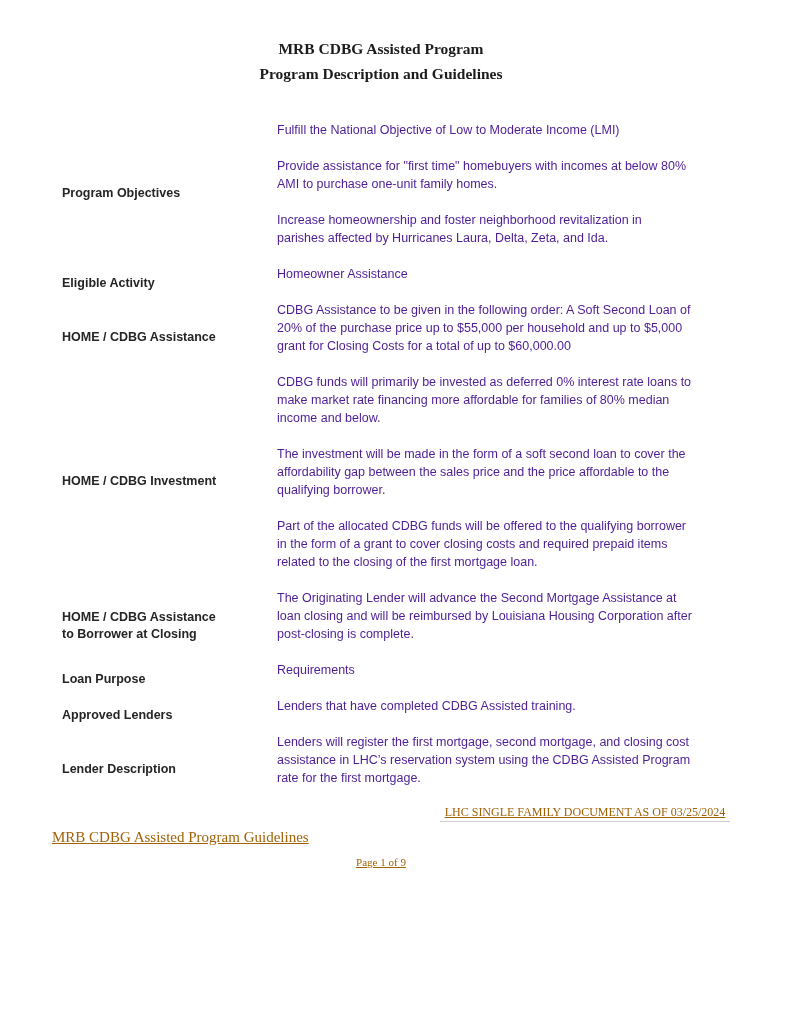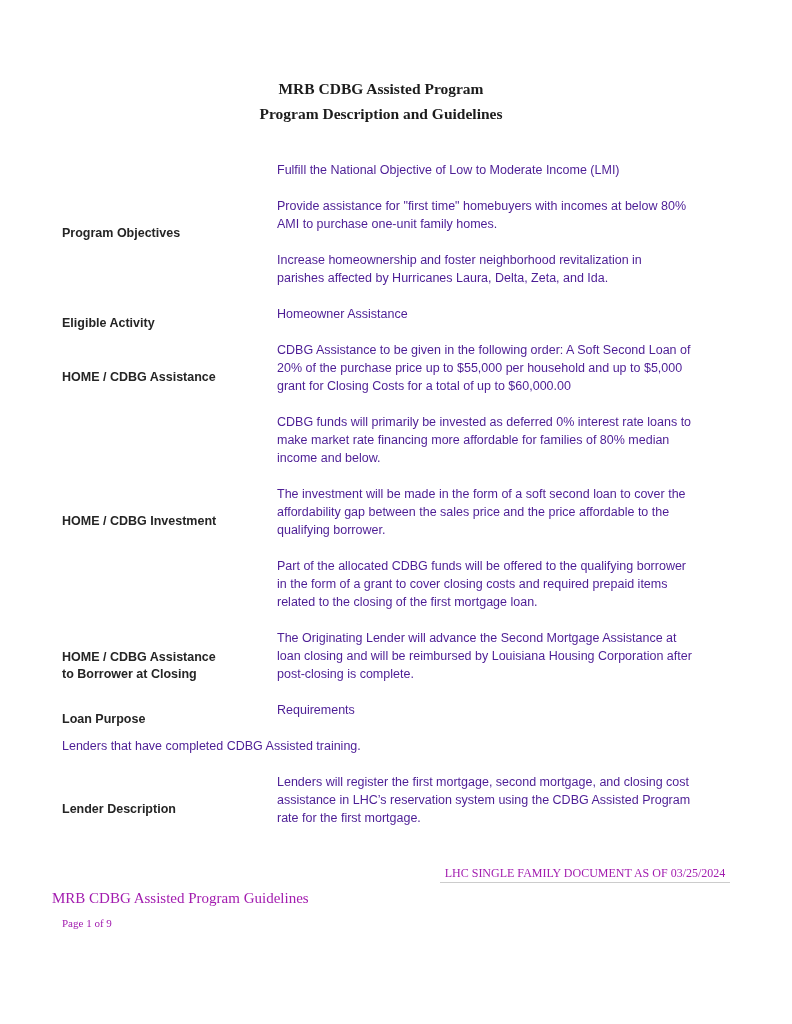--- a/index.html
+++ b/index.html
@@ -6,21 +6,21 @@
   html, body { background: #ffffff; }
   body {
     width: 792px; height: 1024px;
     font-family: "Liberation Sans", sans-serif;
     color: #333333;
     overflow: hidden;
   }
   .page {
     width: 792px; height: 1024px;
     background: #ffffff;
-    padding: 76px 62px 0 62px;
+    padding: 36px 62px 0 62px;
     position: relative;
   }
   .doc-header { text-align: center; margin-bottom: 35px; margin-right: 30px; }
   .doc-title, .doc-subtitle {
     font-family: "Liberation Serif", serif;
     font-weight: bold;
     font-size: 15.5px;
     line-height: 25px;
     color: #1c1c1c;
     white-space: pre-line;
@@ -38,42 +38,42 @@
   }
   .row .content { flex: 1 1 auto; max-width: 460px; }
   .row .content p {
     font-size: 12.5px;
     line-height: 18px;
     color: #4c1d95;
     white-space: pre-line;
     margin: 0 0 18px 0;
   }
   .doc-footer {
-    margin-top: 21px;
     font-family: "Liberation Serif", serif;
-    color: #a21caf;
+    color: #a16207;
+    text-decoration: underline;
   }
   .footer-right-wrap { display: flex; justify-content: flex-end; }
   .footer-right {
     font-size: 12px;
     line-height: 14px;
     padding-bottom: 2px;
     border-bottom: 1px solid #cccccc;
     min-width: 290px;
     text-align: center;
   }
   .footer-left {
     margin-top: 9px;
     margin-left: -10px;
     font-size: 15px;
     line-height: 13px;
   }
   .footer-page {
     margin-top: 12px;
-    text-align: left;
+    text-align: center;
     font-size: 11px;
     line-height: 13px;
     margin-right: 30px;
   }
 </style>
 </head>
 <body>
 
 <div class="page">
 
@@ -130,20 +130,21 @@
 post-closing is complete.</p>
         </div>
       </div>
       <div class="row">
         <div class="label">Loan Purpose</div>
         <div class="content">
           <p>Requirements</p>
         </div>
       </div>
       <div class="row">
+        <div class="label">Approved Lenders</div>
         <div class="content">
           <p>Lenders that have completed CDBG Assisted training.</p>
         </div>
       </div>
       <div class="row">
         <div class="label">Lender Description</div>
         <div class="content">
           <p>Lenders will register the first mortgage, second mortgage, and closing cost
 assistance in LHC’s reservation system using the CDBG Assisted Program
 rate for the first mortgage.</p>

